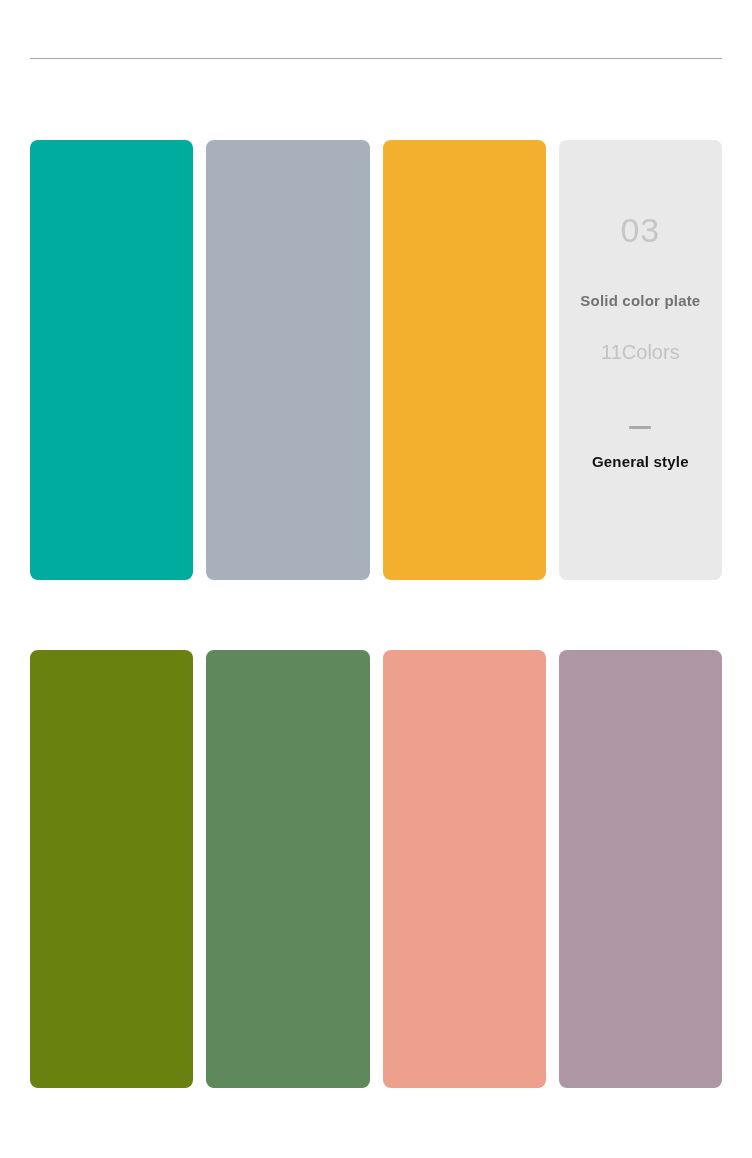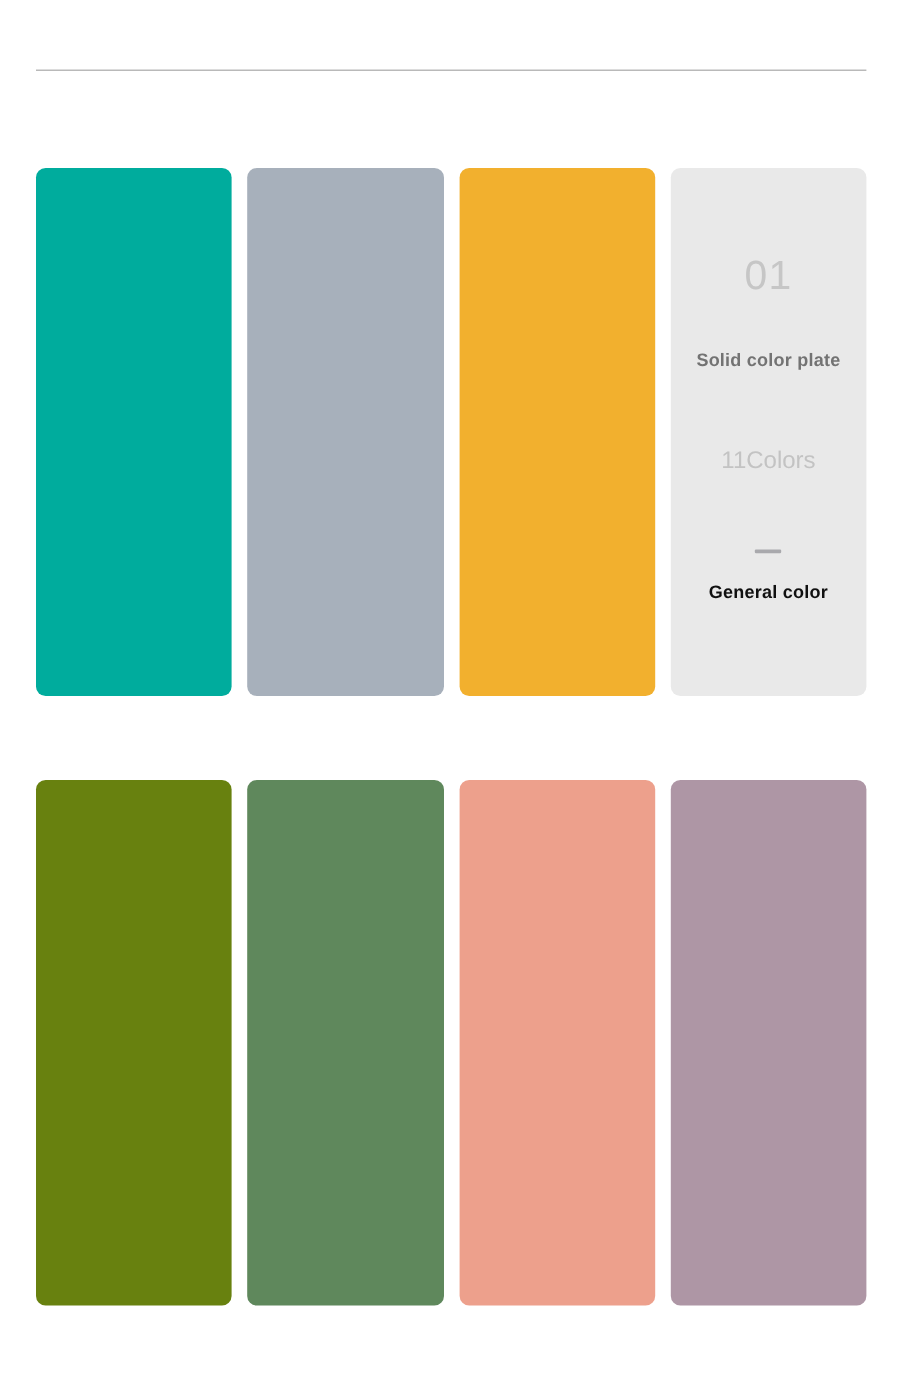--- a/index.html
+++ b/index.html
@@ -72,21 +72,21 @@
   .info-title {
     margin-top: 46px;
     font-size: 15px;
     font-weight: bold;
     color: #111111;
     letter-spacing: 0.2px;
     line-height: 1;
   }
 
   .info-count {
-    margin-top: 66px;
+    margin-top: 34px;
     font-size: 20px;
     font-weight: 400;
     color: #c3c3c3;
     line-height: 1;
   }
 
   .info-dash {
     margin-top: 64px;
     width: 22px;
     height: 3px;
@@ -109,25 +109,25 @@
 <div class="page" style="background: rgb(255, 255, 255);">
 
   <div class="top-rule" style="background: rgb(169, 169, 169);"></div>
 
   <div class="swatch-row row-1">
     <div class="swatch" style="background: rgb(0, 172, 157);"></div>
     <div class="swatch" style="background: rgb(167, 176, 187);"></div>
     <div class="swatch" style="background: rgb(242, 176, 46);"></div>
 
     <div class="info-card" style="background: rgb(233, 233, 233);">
-      <div class="info-number" style="color: rgb(198, 198, 198);">01</div>
+      <div class="info-number" style="color: rgb(198, 198, 198);">03</div>
       <div class="info-title" style="color: #737373;">Solid color plate</div>
       <div class="info-count" style="color: rgb(195, 195, 195);">11Colors</div>
       <div class="info-dash" style="background: rgb(169, 169, 173);"></div>
-      <div class="info-subtitle" style="color: rgb(17, 17, 17);">General color</div>
+      <div class="info-subtitle" style="color: rgb(17, 17, 17);">General style</div>
     </div>
   </div>
 
   <div class="swatch-row row-2">
     <div class="swatch" style="background: rgb(104, 129, 15);"></div>
     <div class="swatch" style="background: rgb(95, 136, 92);"></div>
     <div class="swatch" style="background: rgb(237, 160, 140);"></div>
     <div class="swatch" style="background: rgb(174, 150, 165);"></div>
   </div>
 

